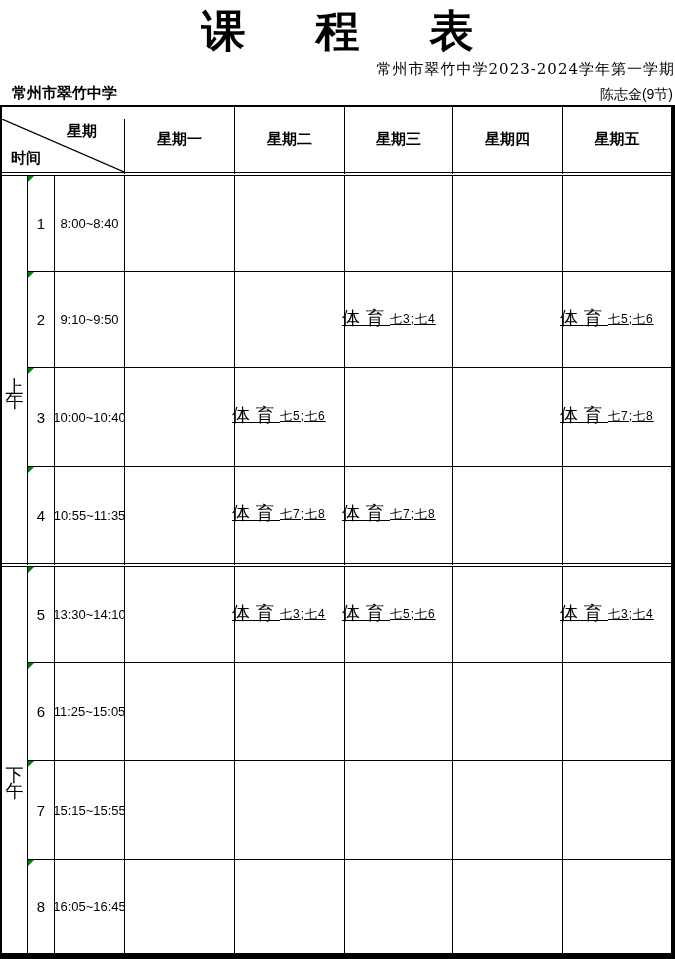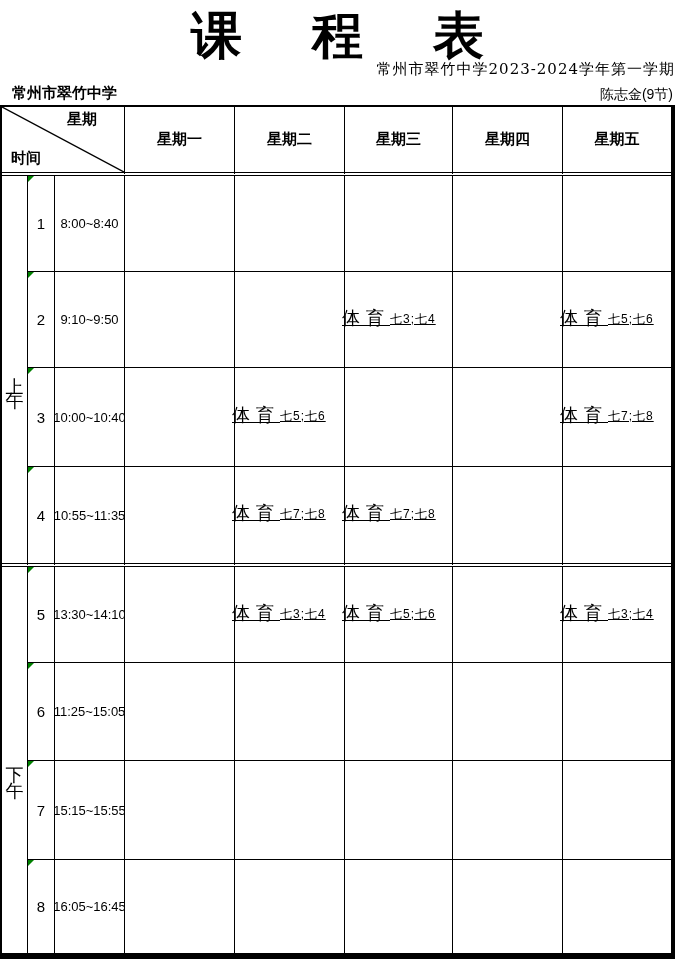--- a/index.html
+++ b/index.html
@@ -9,21 +9,21 @@
     font-family:"Liberation Sans","DejaVu Sans",sans-serif;
     color:#000;
   }
   .sheet { position:relative; width:675px; height:959px; background:#fff; overflow:hidden; }
 
   
   .title {
     position:absolute; top:2px; left:0; width:100%;
     text-align:center;
     font-family:"DejaVu Serif","Liberation Serif",serif;
-    font-size:51px; font-weight:600;
+    font-size:44px; font-weight:600;
     letter-spacing:70px; padding-left:70px;
     white-space:nowrap;
   }
   .subtitle {
     position:absolute; top:60px; left:0; width:100%;
     text-align:right;
     font-family:"DejaVu Serif","Liberation Serif",serif;
     font-size:15px; letter-spacing:1px;
   }
   .school {
@@ -51,21 +51,21 @@
     position:relative;
     border-right:1px solid #000;
     border-bottom:1px solid #000;
     background:#fff;
   }
   .b-double { border-bottom:4px double #000; }
   .no-br { border-right:none; }
   .no-bb { border-bottom:none; }
 
   
-  .corner { grid-column:1 / span 3; grid-row:1; }
+  .corner { grid-column:1 / span 3; grid-row:1;margin-top:12px; }
   .corner svg { position:absolute; inset:0; width:100%; height:100%; }
   .corner .lbl-week {
     position:absolute; top:3px; right:27px;
     font-size:15px; font-weight:bold;
   }
   .corner .lbl-time {
     position:absolute; bottom:4px; left:9px;
     font-size:15px; font-weight:bold;
   }
 

